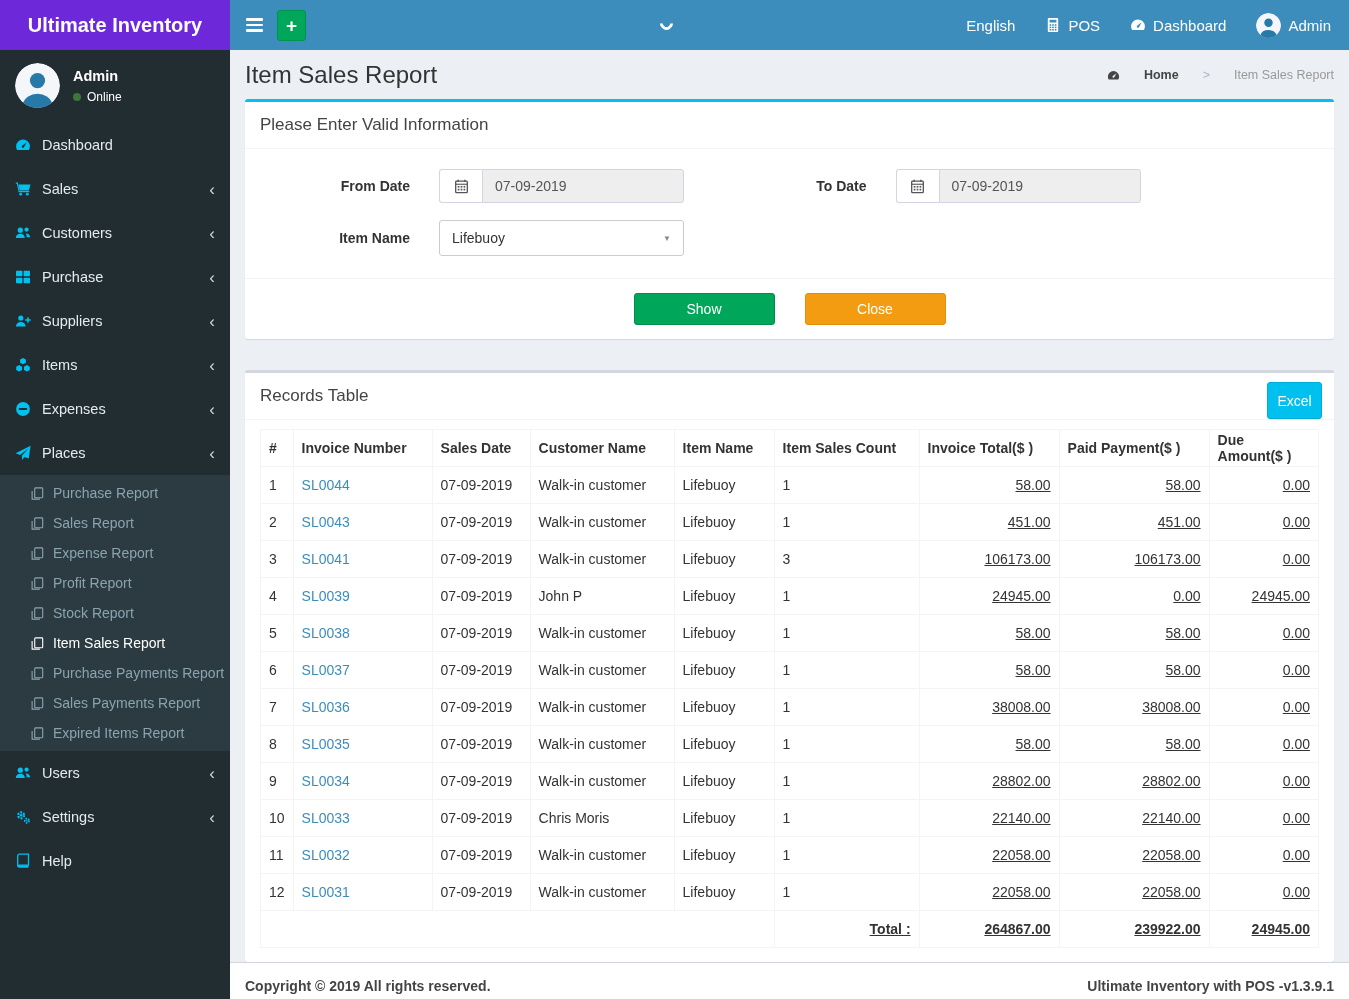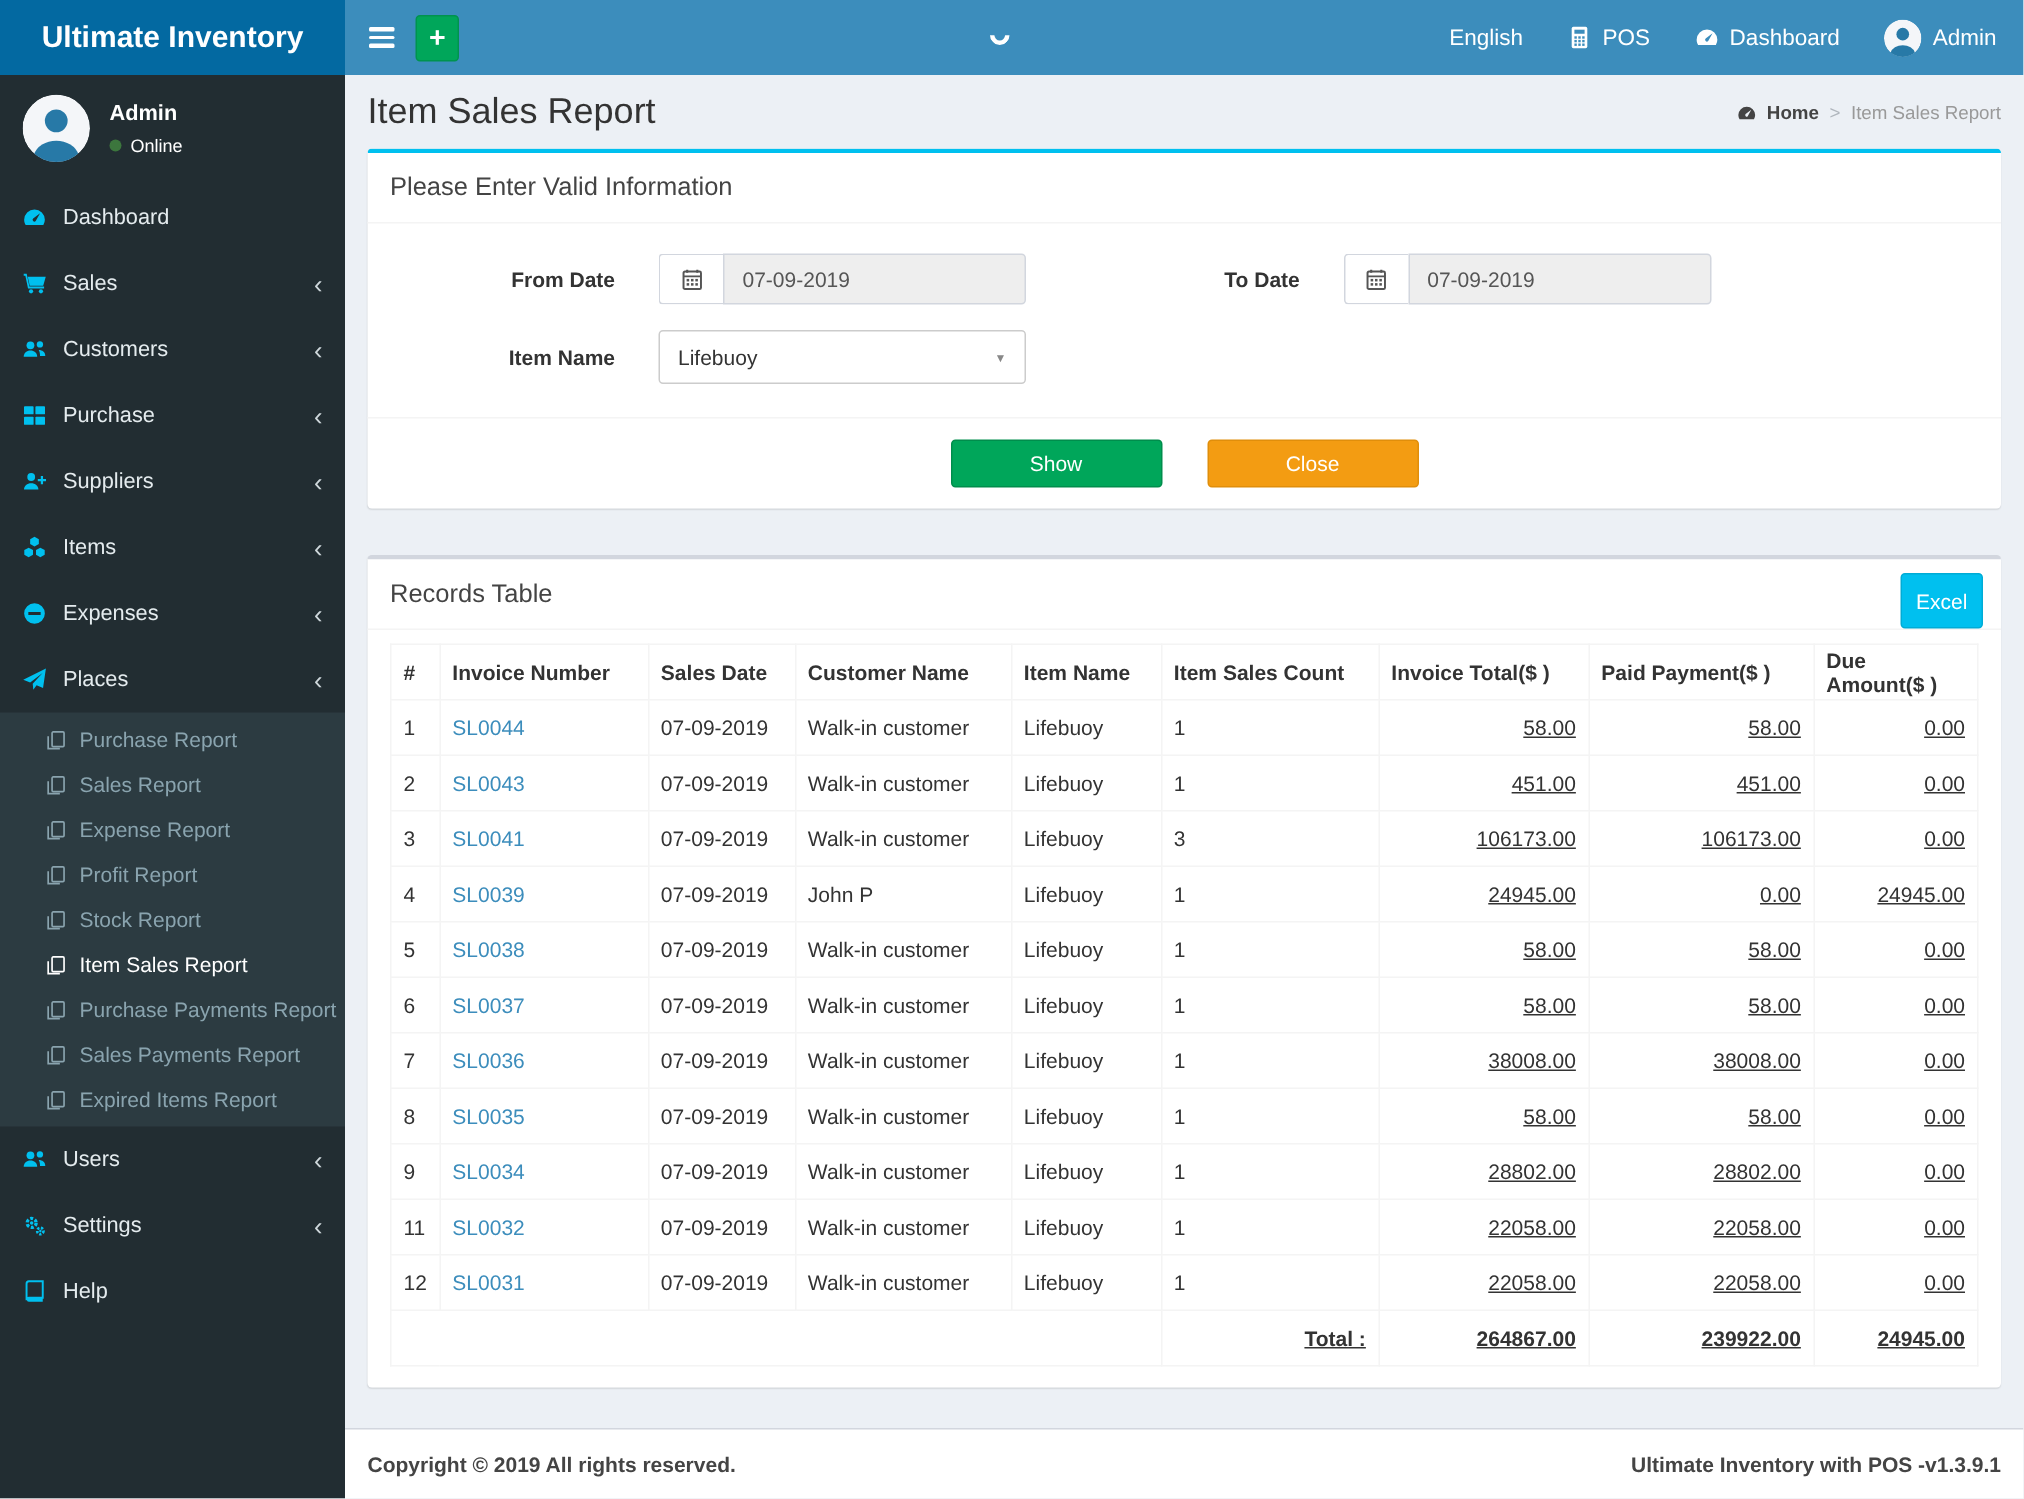--- a/index.html
+++ b/index.html
@@ -2,21 +2,21 @@
 <html><head>
 <meta charset="utf-8">
 <style>
   * { box-sizing: border-box; margin: 0; padding: 0; }
   html,body { width:1349px; height:999px; }
   body { font-family:"Liberation Sans",sans-serif; background:#ecf0f5; overflow:hidden; position:relative; }
   svg { display:block; }
 
   
   .topbar { position:absolute; top:0; left:0; width:1349px; height:50px; display:flex; z-index:5; }
-  .brand { width:230px; height:50px; background:#0369a1; color:#fff; font-size:20px; font-weight:bold;
+  .brand { width:230px; height:50px; background:#6d28d9; color:#fff; font-size:20px; font-weight:bold;
            display:flex; align-items:center; justify-content:center; cursor:pointer; }
   .nav { flex:1; background:#3c8dbc; display:flex; align-items:center; position:relative; color:#fff; }
   .hamburger { padding:0 14px 0 16px; cursor:pointer; }
   .hamburger span { display:block; width:17px; height:2.6px; background:#fff; margin:3.2px 0; border-radius:1px; }
   .add-btn { width:29px; height:31px; background:#00a65a; border:1px solid #00934f; border-radius:3px;
              color:#fff; font-size:19px; font-weight:bold; display:flex; align-items:center; justify-content:center;
              cursor:pointer; line-height:1; }
   .spinner { position:absolute; left:430px; top:17px; width:13px; height:13px; border:3px solid transparent;
              border-bottom-color:#fff; border-right-color:#fff; border-radius:50%; transform:rotate(45deg); }
   .nav-right { margin-left:auto; display:flex; align-items:center; gap:30px; padding-right:18px; font-size:15px; }
@@ -42,21 +42,21 @@
   .submenu li { height:30px; display:flex; align-items:center; padding-left:31px; color:#8aa4af;
                 font-size:14px; cursor:pointer; }
   .submenu li.active { color:#fff; }
   .submenu .ic { width:13px; height:13px; margin-right:9px; color:currentColor; flex:0 0 13px; }
   .ic.copy { fill:none; stroke:currentColor; stroke-width:1.2; }
 
   
   .main { position:absolute; top:50px; left:230px; width:1119px; height:949px; display:flex; flex-direction:column; }
   .content-header { padding:11px 15px 4px; display:flex; justify-content:space-between; align-items:center; }
   .page-title { font-size:24px; font-weight:normal; color:#333; }
-  .breadcrumb { display:flex; align-items:center; gap:7px; font-size:12.5px; color:#444; }
+  .breadcrumb { display:flex; align-items:center; gap:24px; font-size:12.5px; color:#444; }
   .breadcrumb .ic { width:13px; height:13px; fill:#444; }
   .breadcrumb .sep { color:#b0b6bd; }
   .breadcrumb .current { color:#999; }
 
   .box { background:#fff; border-radius:3px; box-shadow:0 1px 1px rgba(0,0,0,.1); }
   .box-filter { margin:6px 15px 0; border-top:3px solid #00c0ef; }
   .box-records { margin:31px 15px 0; border-top:3px solid #d2d6de; }
   .box-header { padding:13px 15px; font-size:17px; color:#444; border-bottom:1px solid #f4f4f4; position:relative; }
 
   .box-filter .box-body { padding:20px 15px 22px; }
@@ -552,20 +552,31 @@
     <td><a href="#">SL0034</a></td>
     <td>07-09-2019</td>
     <td>Walk-in customer</td>
     <td>Lifebuoy</td>
     <td>1</td>
     <td class="num-right">28802.00</td>
     <td class="num-right">28802.00</td>
     <td class="num-right">0.00</td>
   </tr>
 
+  <tr>
+    <td>10</td>
+    <td><a href="#">SL0033</a></td>
+    <td>07-09-2019</td>
+    <td>Chris Moris</td>
+    <td>Lifebuoy</td>
+    <td>1</td>
+    <td class="num-right">22140.00</td>
+    <td class="num-right">22140.00</td>
+    <td class="num-right">0.00</td>
+  </tr>
 
   <tr>
     <td>11</td>
     <td><a href="#">SL0032</a></td>
     <td>07-09-2019</td>
     <td>Walk-in customer</td>
     <td>Lifebuoy</td>
     <td>1</td>
     <td class="num-right">22058.00</td>
     <td class="num-right">22058.00</td>

